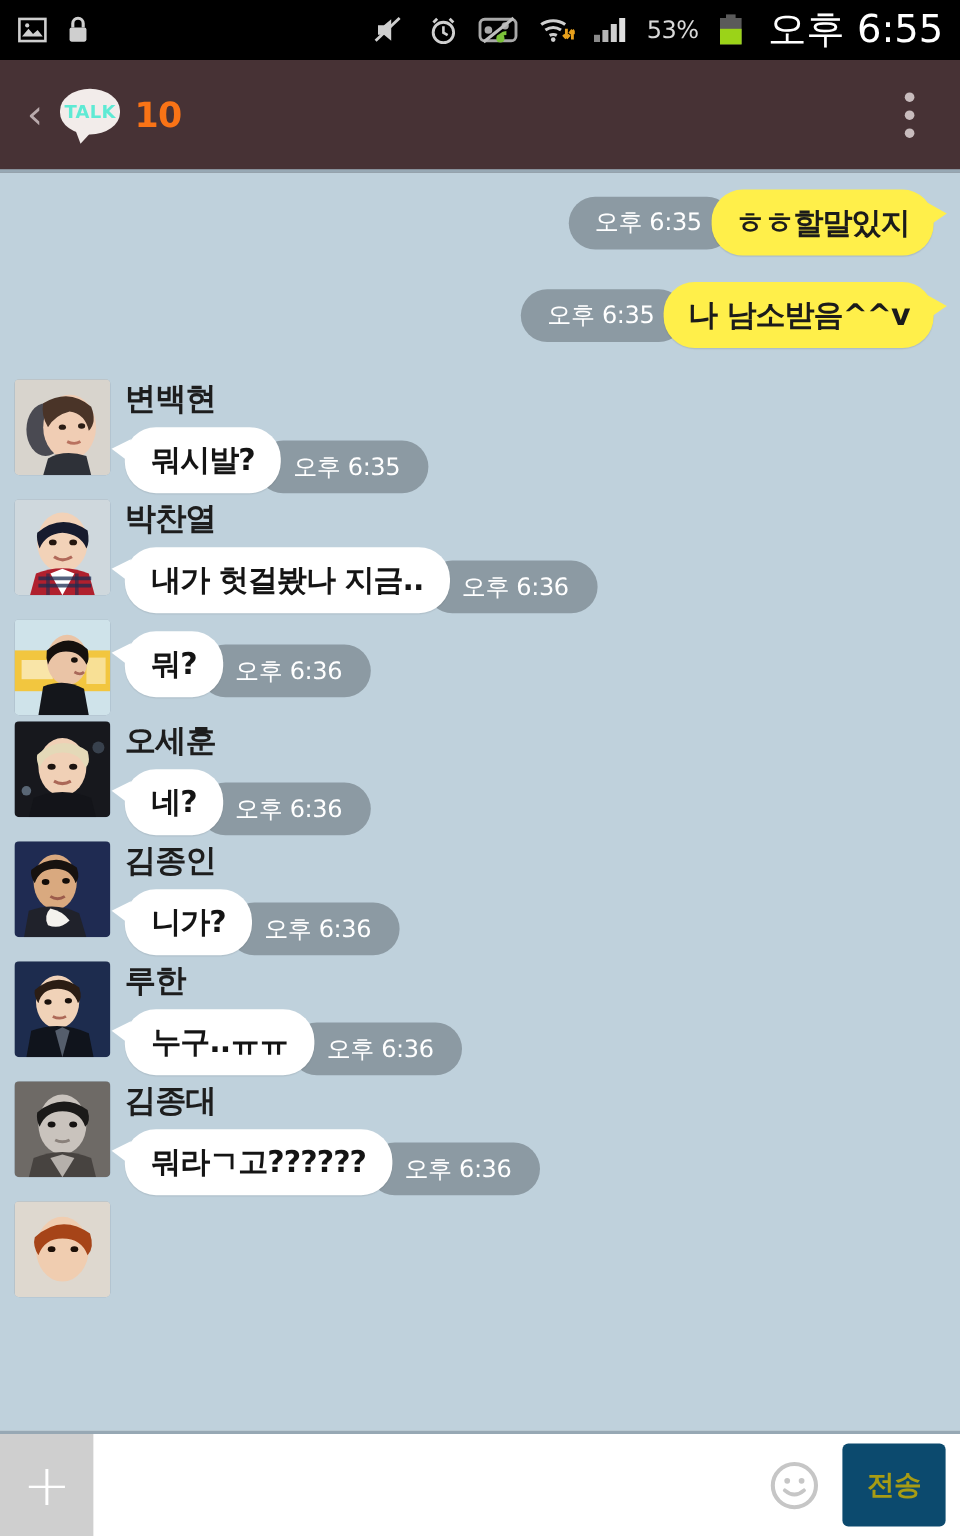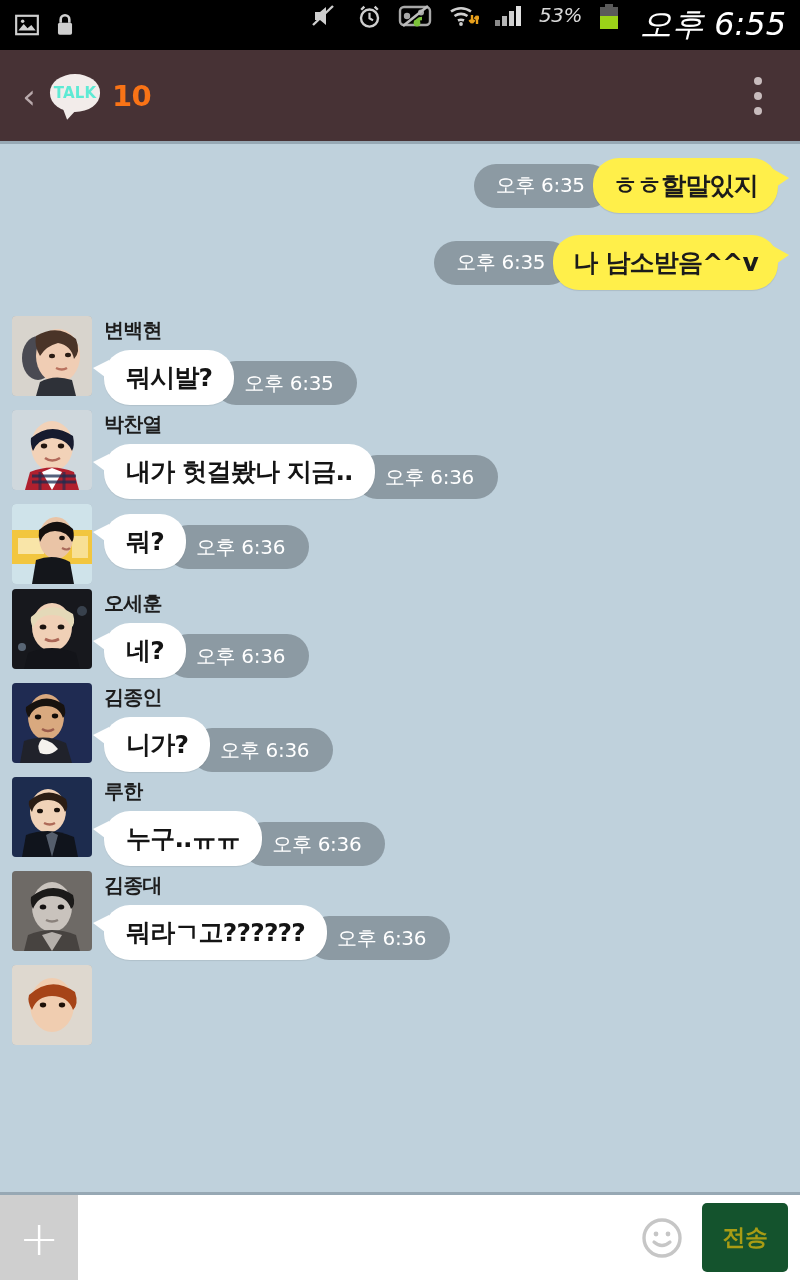--- a/index.html
+++ b/index.html
@@ -12,21 +12,21 @@
   .screen { position:relative; width:800px; height:1280px; display:flex; flex-direction:column; }
 
   
   .statusbar {
     height:50px; background:#000; flex:0 0 50px;
     display:flex; align-items:center; padding:0 14px; gap:0;
     color:#e8e8e8;
   }
   .sb-left { display:flex; align-items:center; gap:14px; }
   .sb-spacer { flex:1 1 auto; }
-  .sb-right { display:flex; align-items:flex-start; gap:15px;font-style:italic; }
+  .sb-right { display:flex; align-items:center; gap:15px; }
   .sb-icon { display:flex; align-items:center; justify-content:center; }
   .batt-pct {
     font-size:20px; color:#d8d8d8; letter-spacing:-0.5px;
     font-family:"DejaVu Sans","Liberation Sans",sans-serif;
   }
   .clock {
     font-size:32px; color:#fff; letter-spacing:0px; margin-left:4px;
     font-family:"DejaVu Sans","Liberation Sans",sans-serif; white-space:nowrap;
   }
 
@@ -98,21 +98,21 @@
   
   .row-in { position:relative; padding:0 0 0 12px; margin-bottom:5px; }
   .in-head { display:flex; align-items:flex-start; }
   .avatar {
     width:80px; height:80px; border-radius:4px; flex:0 0 80px;
     overflow:hidden; position:relative; background:#9fb0bd;
   }
   .avatar svg { display:block; width:80px; height:80px; }
   .in-body { margin-left:12px; flex:1 1 auto; min-width:0; }
   .sender {
-    font-size:20px; font-weight:bold; color:#1d1d1d;
+    font-size:26px; font-weight:bold; color:#1d1d1d;
     letter-spacing:-0.7px; line-height:1.0; padding-top:4px; white-space:nowrap;
   }
   .msg-line { display:flex; align-items:flex-end; margin-top:10px; }
   .bub-in {
     position:relative; z-index:2; background:#fff; color:#141414;
     border-radius:26px; padding:11px 22px; font-size:25px; font-weight:bold;
     letter-spacing:-0.8px; white-space:nowrap; min-height:52px;
     display:flex; align-items:center;
     box-shadow:0 1px 1px rgba(0,0,0,0.08);
   }
@@ -141,21 +141,21 @@
   .text-field {
     flex:1 1 auto; border:none; outline:none; background:#fff;
     font-size:24px; padding:0 20px; color:#222;
     font-family:"DejaVu Sans","Liberation Sans",sans-serif;
   }
   .text-field::placeholder { color:#bdbdbd; }
   .emoji-btn {
     flex:0 0 72px; display:flex; align-items:center; justify-content:center; cursor:pointer;
   }
   .send-btn {
-    flex:0 0 86px; margin:8px 12px 8px 4px; background:#14532d;
+    flex:0 0 86px; margin:8px 12px 8px 4px; background:#0c4a6e;
     border:none; border-radius:5px; cursor:pointer;
     font-size:23px; font-weight:bold; color:#a89c14; letter-spacing:-0.5px;
     font-family:"DejaVu Sans","Liberation Sans",sans-serif;
   }
 </style>
 </head>
 <body>
 
 <div class="screen">
 

